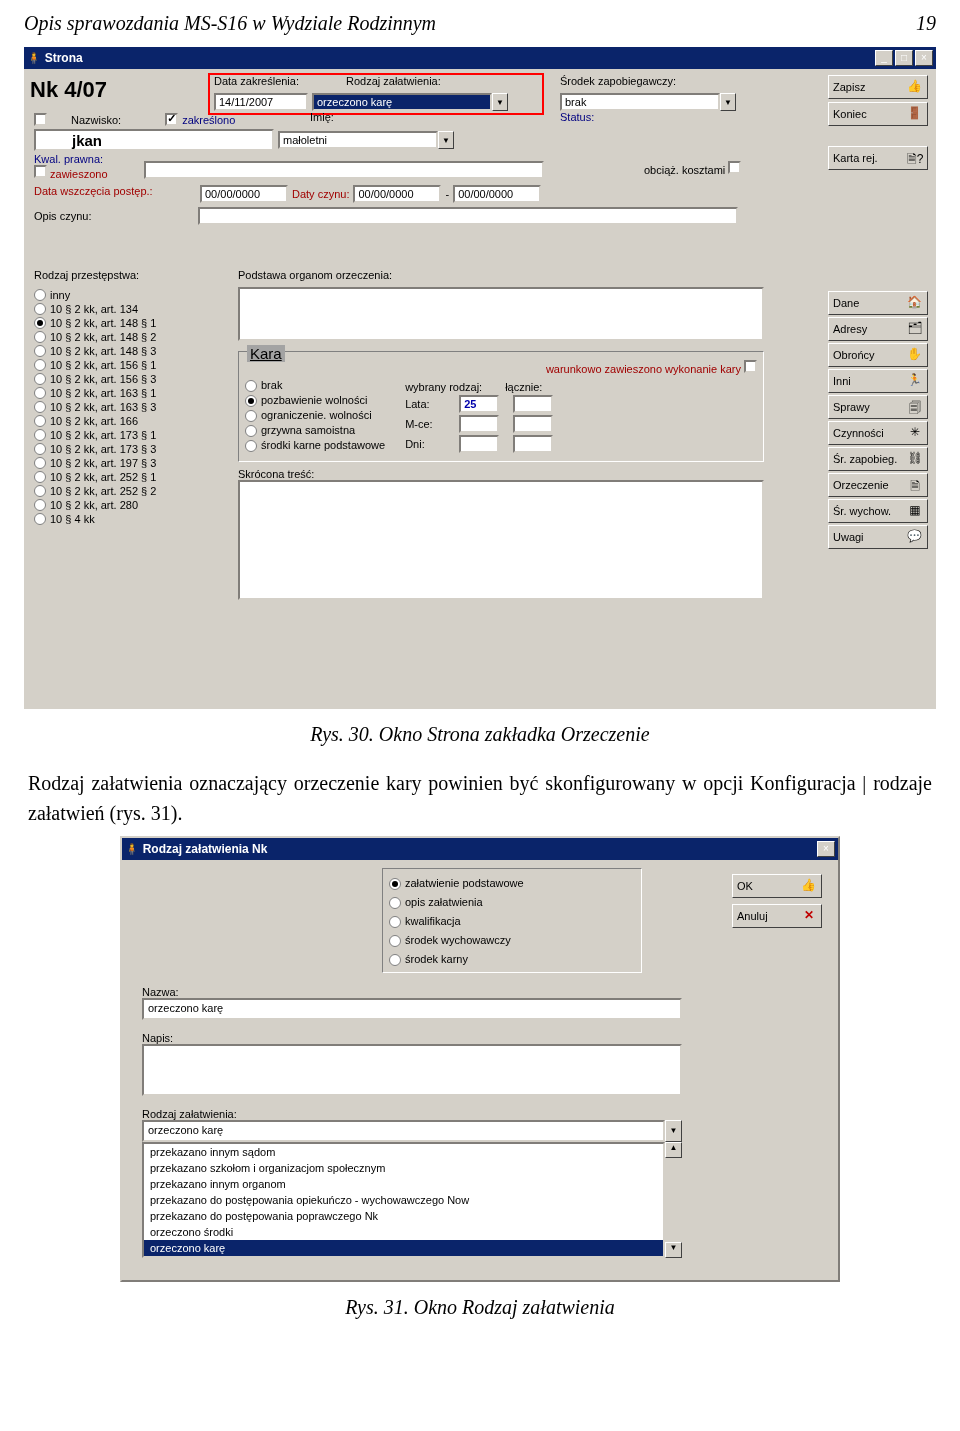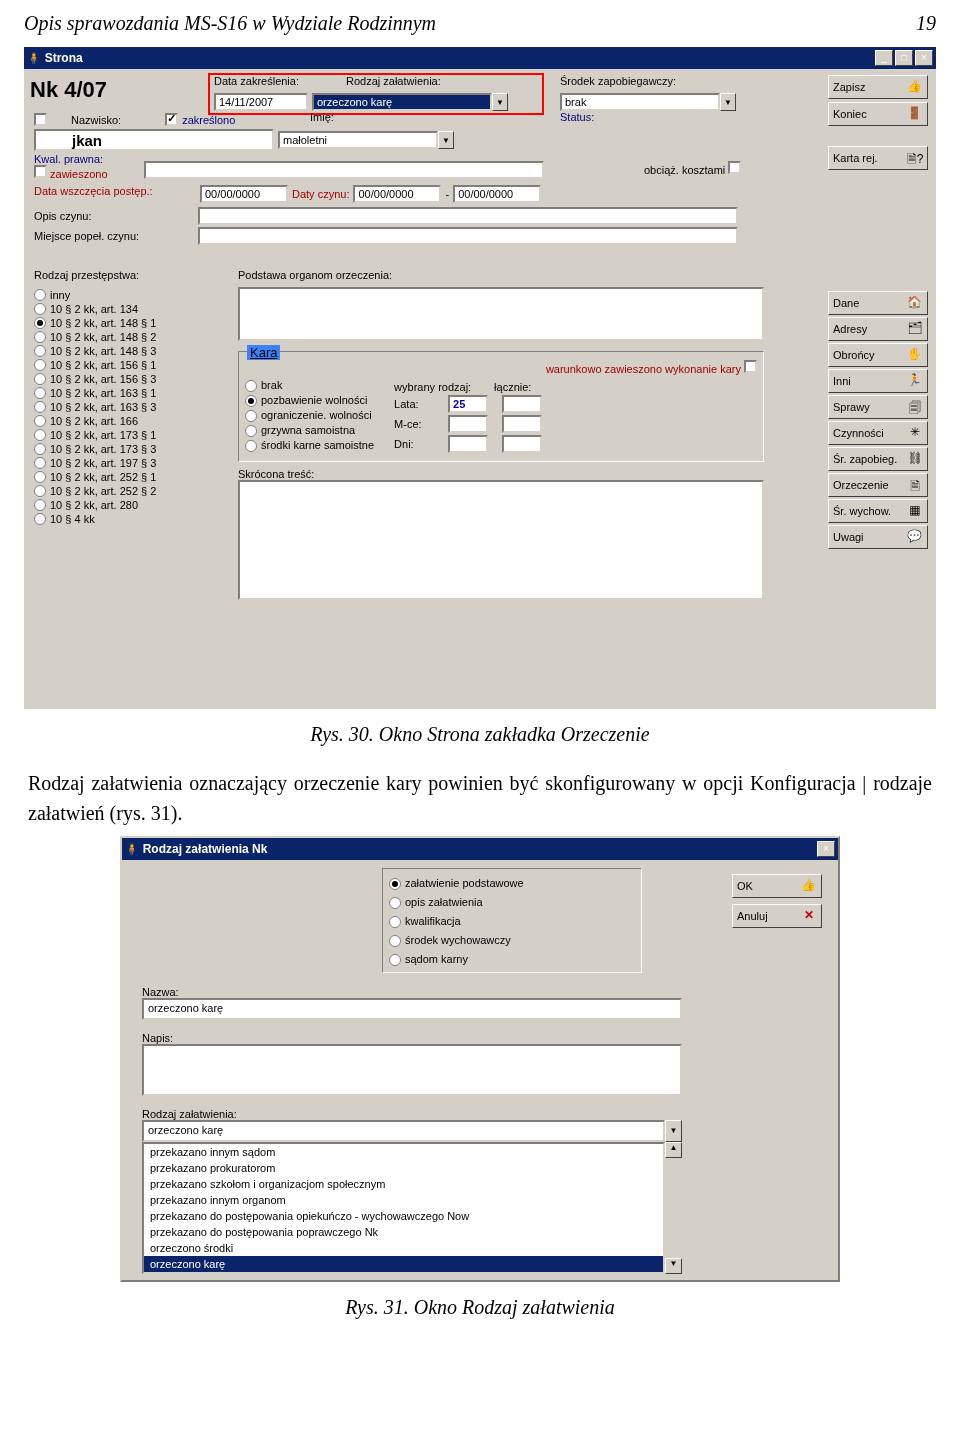--- a/index.html
+++ b/index.html
@@ -26,21 +26,21 @@
   .checkbox.checked::after { content:"✓"; position:absolute; top:-3px; left:0; font-size:11px; font-weight:bold;}
   .redbox { border:2px solid red; padding:2px; position:absolute;}
 
   .right-panel { position:absolute; right:8px; top:6px; width:100px; display:flex; flex-direction:column; gap:3px;}
   .right-panel2 { position:absolute; right:8px; top:222px; width:100px; display:flex; flex-direction:column; gap:2px;}
   .btn3d { background:#d4d0c8; border:1px solid #fff; border-right-color:#404040; border-bottom-color:#404040; height:24px; display:flex; align-items:center; justify-content:space-between; padding:0 4px; font-size:11px;}
   .btn3d .ico { width:16px; height:16px; font-size:12px; text-align:center;}
 
   .group { border:1px solid #808080; border-right-color:#fff; border-bottom-color:#fff; position:relative; padding:8px 6px 6px;}
   .group::before { content:""; }
-  .group > .legend { position:absolute; top:-7px; left:8px; background:#3b82f6; padding:0 3px; font-size:13px;text-decoration:underline;}
+  .group > .legend { position:absolute; top:-7px; left:8px; background:#a3a3a3; padding:0 3px; font-size:15px;text-decoration:underline;}
 
   .radio { width:12px; height:12px; border:1px solid #808080; border-radius:50%; background:#fff; display:inline-block; position:relative; vertical-align:middle; margin-right:4px;}
   .radio.sel::after { content:""; width:6px; height:6px; background:#000; border-radius:50%; position:absolute; top:2px; left:2px;}
 
   .article-list { display:flex; flex-direction:column; gap:2px; }
   .article-list .item { display:flex; align-items:center; font-size:11px;}
 
   .para { font-family:"Times New Roman", serif; font-size:20px; line-height:1.5; text-align:justify; padding: 8px 28px;}
   .caption { font-family:"Times New Roman", serif; font-style:italic; font-size:20px; text-align:center; margin:14px 0;}
 
@@ -201,24 +201,20 @@
       <div style="position:absolute; left:176px; top:114px;" class="row">
         <span class="field" style="width:88px;">00/00/0000</span>
         <span class="lbl" style="color:#a00000;">Daty czynu:</span>
         <span class="field" style="width:88px;">00/00/0000</span>
         <span class="lbl">-</span>
         <span class="field" style="width:88px;">00/00/0000</span>
       </div>
 
       <div style="position:absolute; left:10px; top:136px;" class="row">
         <span class="lbl" style="width:160px;">Opis czynu:</span>
-        <span class="field" style="width:540px;"></span>
-      </div>
-      <div style="position:absolute; left:10px; top:156px;" class="row">
-        <span class="lbl" style="width:160px;">Miejsce popeł. czynu:</span>
         <span class="field" style="width:540px;"></span>
       </div>
 
       <div style="position:absolute; left:10px; top:200px; width:730px; height:420px;">
         <div style="display:flex; gap:14px;">
 
           <div style="width:190px;">
             <span class="lbl">Rodzaj przestępstwa:</span>
             <div class="article-list" id="artlist" style="margin-top:8px;">
                 <div class="item">
@@ -301,21 +297,21 @@
               <div style="text-align:right;">
                 <span class="lbl" style="color:#a00000;">warunkowo zawieszono wykonanie kary</span>
                 <span class="checkbox"></span>
               </div>
               <div style="display:flex; gap:20px; margin-top:4px;">
                 <div id="karaopts" style="display:flex; flex-direction:column; gap:2px;">
                     <div class="item"><span class="radio"></span><span>brak</span></div>
                     <div class="item"><span class="radio sel"></span><span>pozbawienie wolności</span></div>
                     <div class="item"><span class="radio"></span><span>ograniczenie. wolności</span></div>
                     <div class="item"><span class="radio"></span><span>grzywna samoistna</span></div>
-                    <div class="item"><span class="radio"></span><span>środki karne samoistne</span></div>
+                    <div class="item"><span class="radio"></span><span>środki karne podstawowe</span></div>
                   </div>
                 <div>
                   <div class="row">
                       <span class="lbl" style="width:96px;">wybrany rodzaj:</span>
                       <span class="lbl">łącznie:</span>
                     </div>
                   <div class="row">
                       <span class="lbl" style="width:50px;">Lata:</span>
                       <span class="field" style="width:40px;color:#00a;font-weight:bold;">25</span>
                       <span class="field" style="width:40px;margin-left:10px;"></span>
@@ -368,40 +364,39 @@
           <span class="ico" style="color:#c00000;font-weight:bold;">✕</span>
         </div>
     </div>
 
     <div class="group" style="position:absolute; left:260px; top:8px; width:260px;">
       <div id="win2radios" style="display:flex; flex-direction:column; gap:6px;">
           <div class="item"><span class="radio sel"></span><span>załatwienie podstawowe</span></div>
           <div class="item"><span class="radio"></span><span>opis załatwienia</span></div>
           <div class="item"><span class="radio"></span><span>kwalifikacja</span></div>
           <div class="item"><span class="radio"></span><span>środek wychowawczy</span></div>
-          <div class="item"><span class="radio"></span><span>sądom karny</span></div>
+          <div class="item"><span class="radio"></span><span>środek karny</span></div>
         </div>
     </div>
 
     <div style="position:absolute; left:20px; top:120px;" class="labels-col">
       <span class="lbl">Nazwa:</span>
       <div class="inputline">orzeczono karę</div>
 
       <span class="lbl" style="margin-top:12px;">Napis:</span>
       <div class="bigwhite"></div>
 
       <span class="lbl" style="margin-top:12px;">Rodzaj załatwienia:</span>
       <div style="display:flex;">
         <div class="inputline" style="width:523px;">orzeczono karę</div>
         <div class="arrow sysbtn" style="width:17px;height:22px;line-height:20px;font-size:8px;">▼</div>
       </div>
       <div style="display:flex;">
         <div class="listbox" id="win2list" style="width:523px;">
             <div class="opt">przekazano innym sądom</div>
-            <div class="opt">przekazano prokuratorom</div>
             <div class="opt">przekazano szkołom i organizacjom społecznym</div>
             <div class="opt">przekazano innym organom</div>
             <div class="opt">przekazano do postępowania opiekuńczo - wychowawczego Now</div>
             <div class="opt">przekazano do postępowania poprawczego Nk</div>
             <div class="opt">orzeczono środki</div>
             <div class="opt sel">orzeczono karę</div>
           </div>
         <div class="scroll">
           <div class="arrbtn">▲</div>
           <div class="arrbtn">▼</div>

